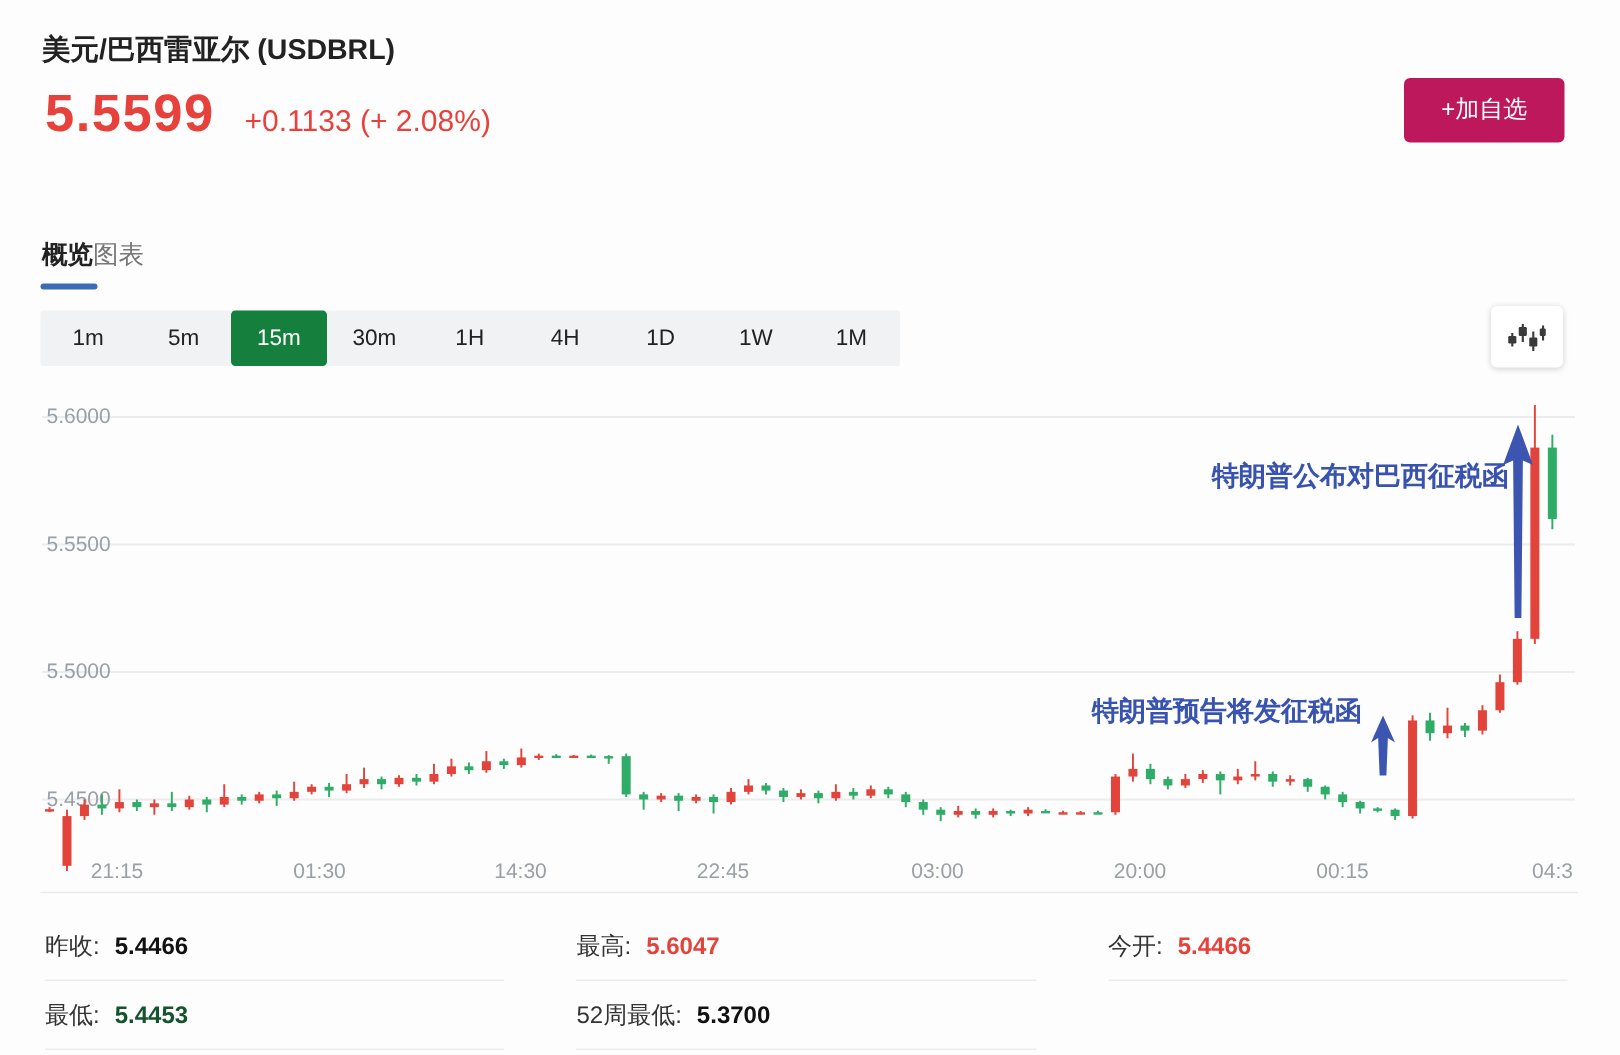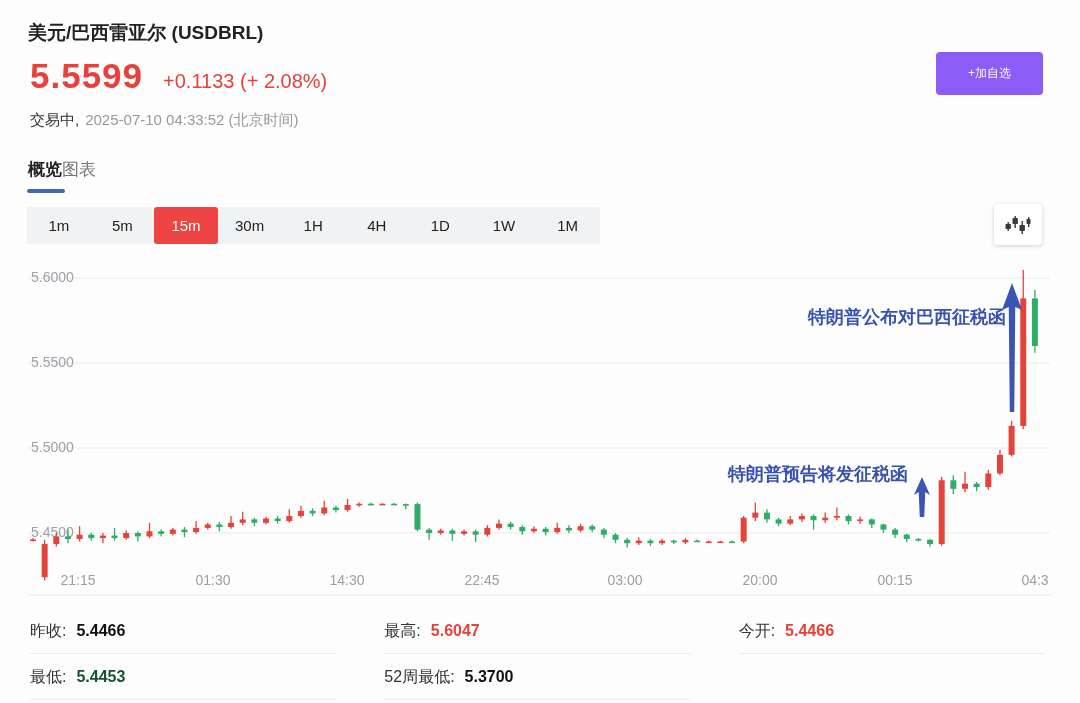--- a/index.html
+++ b/index.html
@@ -8,36 +8,36 @@
   .page { position:relative; width:1080px; height:703px; background:#fdfdfd; }
 
   
   .hdr-title { position:absolute; left:28px; top:20px; font-size:19px; font-weight:bold; color:#222; }
   .price-row { position:absolute; left:30px; top:56px; display:flex; align-items:baseline; gap:20px; }
   .price-big { font-size:35px; font-weight:bold; color:#e8413c; letter-spacing:1px; }
   .price-chg { font-size:20px; color:#e8413c; }
   .status-row { position:absolute; left:30px; top:111px; font-size:15px; color:#333; }
   .status-row .ts { color:#999; margin-left:6px; }
   .add-btn { position:absolute; right:37px; top:52px; width:107px; height:43px;
-             background:#8b5cf6; color:#fff; font-size:12px; border:none; border-radius:4px;
+             background:#be185d; color:#fff; font-size:16px; border:none; border-radius:4px;
              display:flex; align-items:center; justify-content:center; cursor:pointer; }
 
   
   .tabs { position:absolute; left:28px; top:158px; display:flex; }
   .tab { font-size:17px; color:#777; padding-bottom:10px; position:relative; cursor:pointer; }
   .tab.active { color:#222; font-weight:bold; }
   .tab.active::after { content:""; position:absolute; left:-1px; bottom:-2px; width:38px; height:4px;
                        background:#3b6cb5; border-radius:2px; }
 
   
   .tf-bar { position:absolute; left:27px; top:207px; width:573px; height:37px;
             background:#f1f2f3; border-radius:2px; display:flex; }
   .tf-btn { width:63.6px; height:37px; display:flex; align-items:center; justify-content:center;
             font-size:15px; color:#222; cursor:pointer; }
-  .tf-btn.active { background:#ef4444; color:#fff; border-radius:3px; }
+  .tf-btn.active { background:#15803d; color:#fff; border-radius:3px; }
   .charttype-btn { position:absolute; right:38px; top:204px; width:48px; height:41px; background:#fff;
             border-radius:4px; box-shadow:0 1px 4px rgba(0,0,0,.18); display:flex;
             align-items:center; justify-content:center; cursor:pointer; }
 
   
   .chart-wrap { position:absolute; left:0; top:255px; width:1080px; height:345px; }
 
   
   .stats { position:absolute; left:30px; top:608px; width:1015px;
            display:grid; grid-template-columns:1fr 1fr 1fr; column-gap:48px; }
@@ -48,23 +48,20 @@
 </style>
 </head>
 <body>
 
 <div class="page">
 
   <div class="hdr-title">美元/巴西雷亚尔 (USDBRL)</div>
   <div class="price-row">
     <span class="price-big">5.5599</span>
     <span class="price-chg">+0.1133 (+ 2.08%)</span>
-  </div>
-  <div class="status-row">
-    <span>交易中,</span><span class="ts">2025-07-10 04:33:52 (北京时间)</span>
   </div>
   <button class="add-btn">+加自选</button>
 
   <div class="tabs">
     <div class="tab active">概览</div>
     <div class="tab">图表</div>
   </div>
 
   <div class="tf-bar">
       <div class="tf-btn">1m</div>

